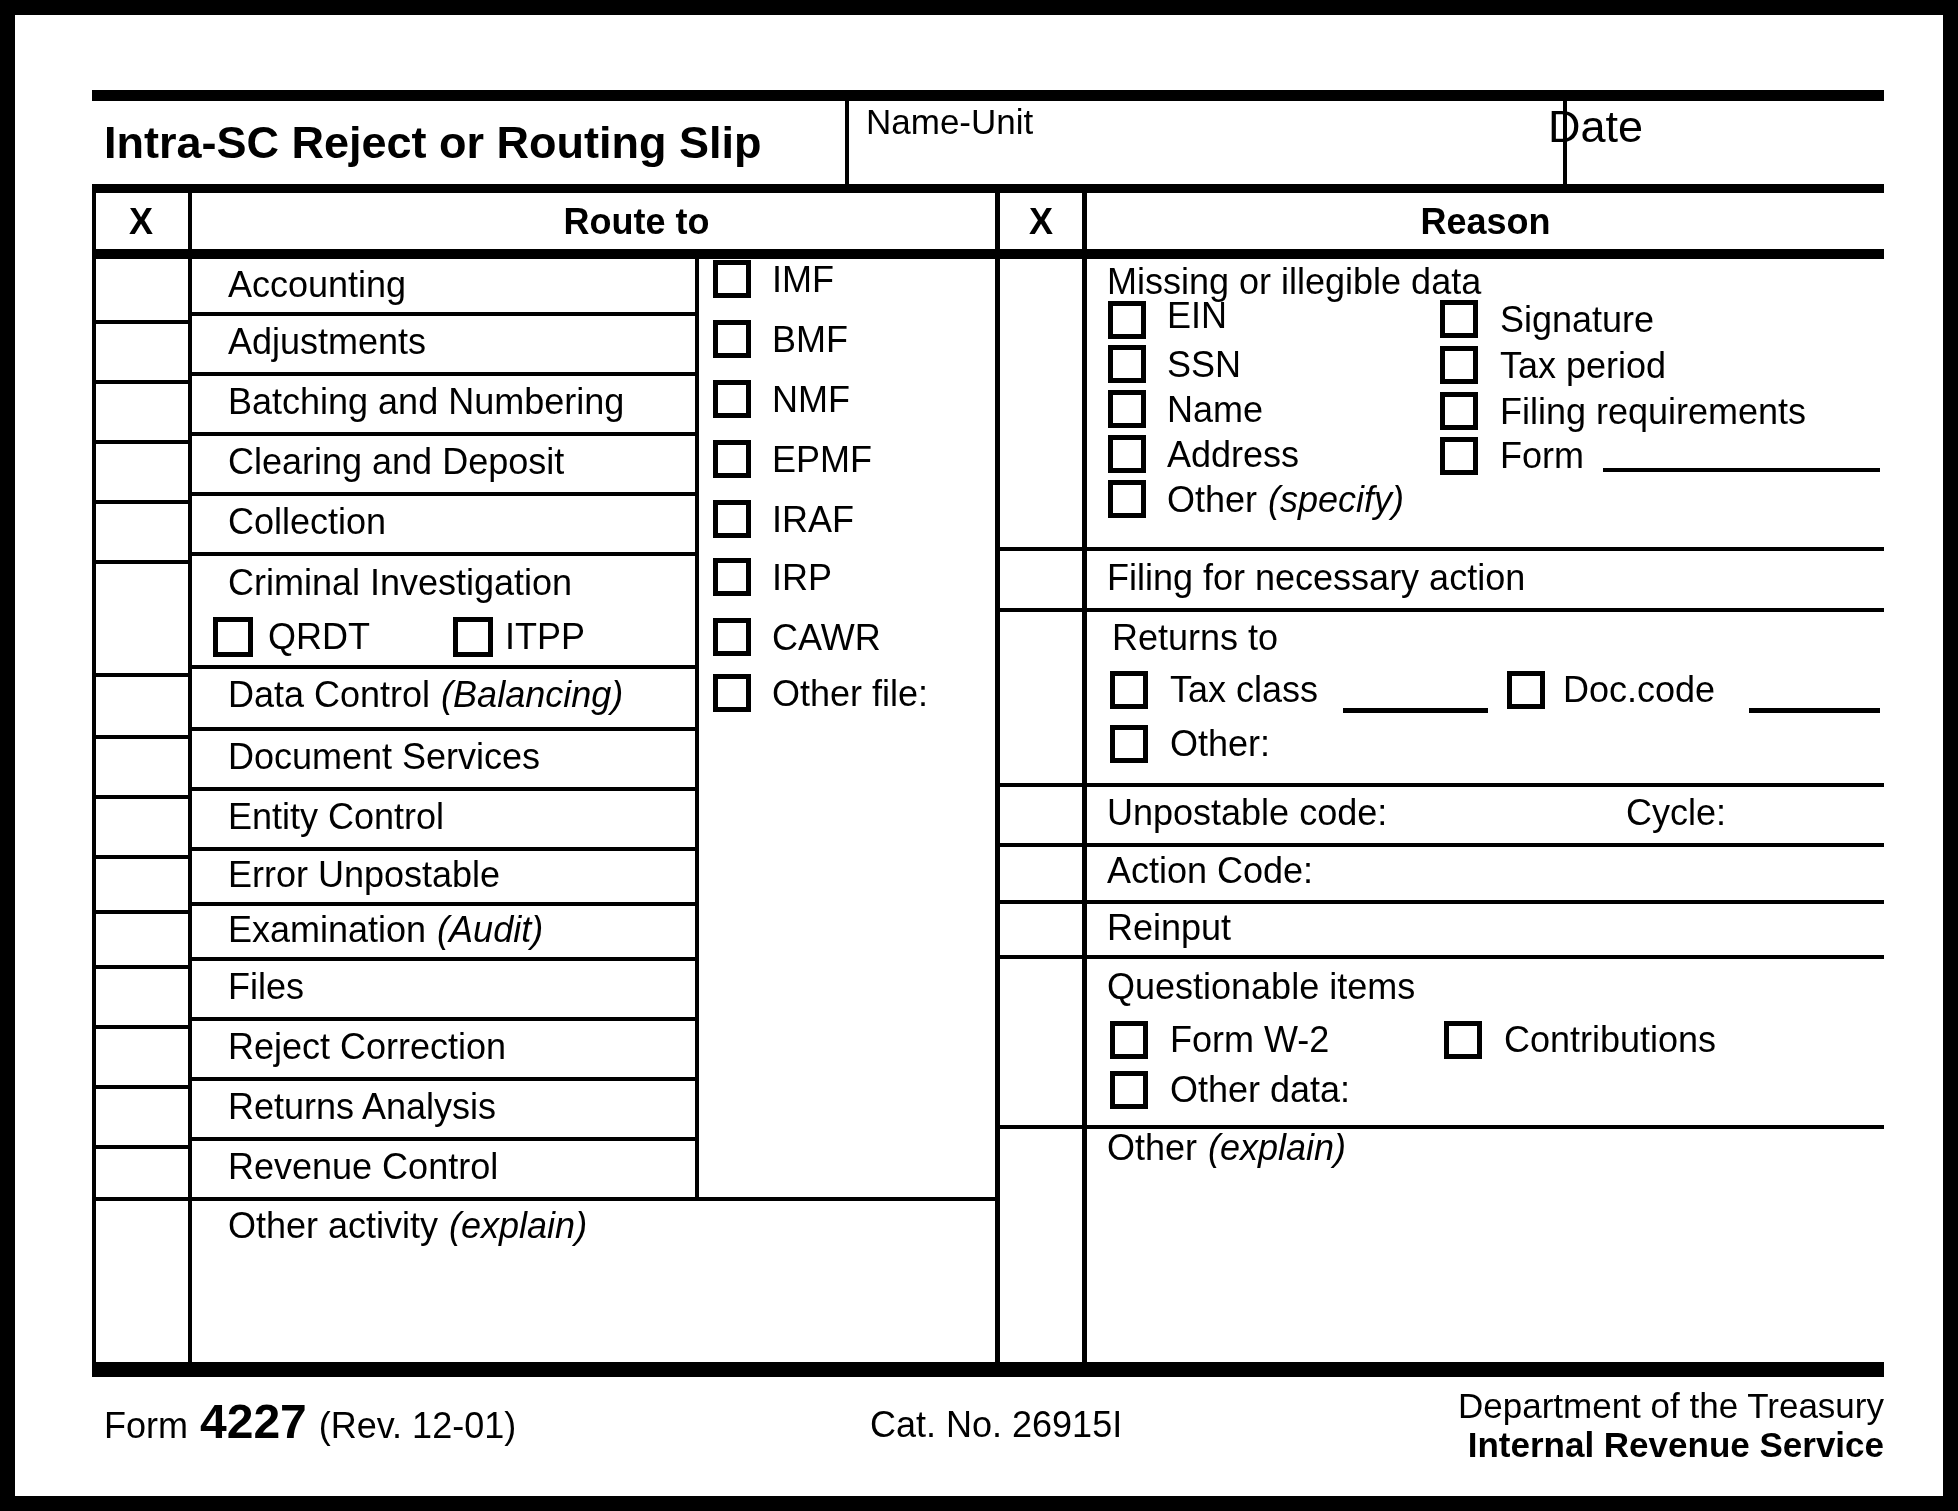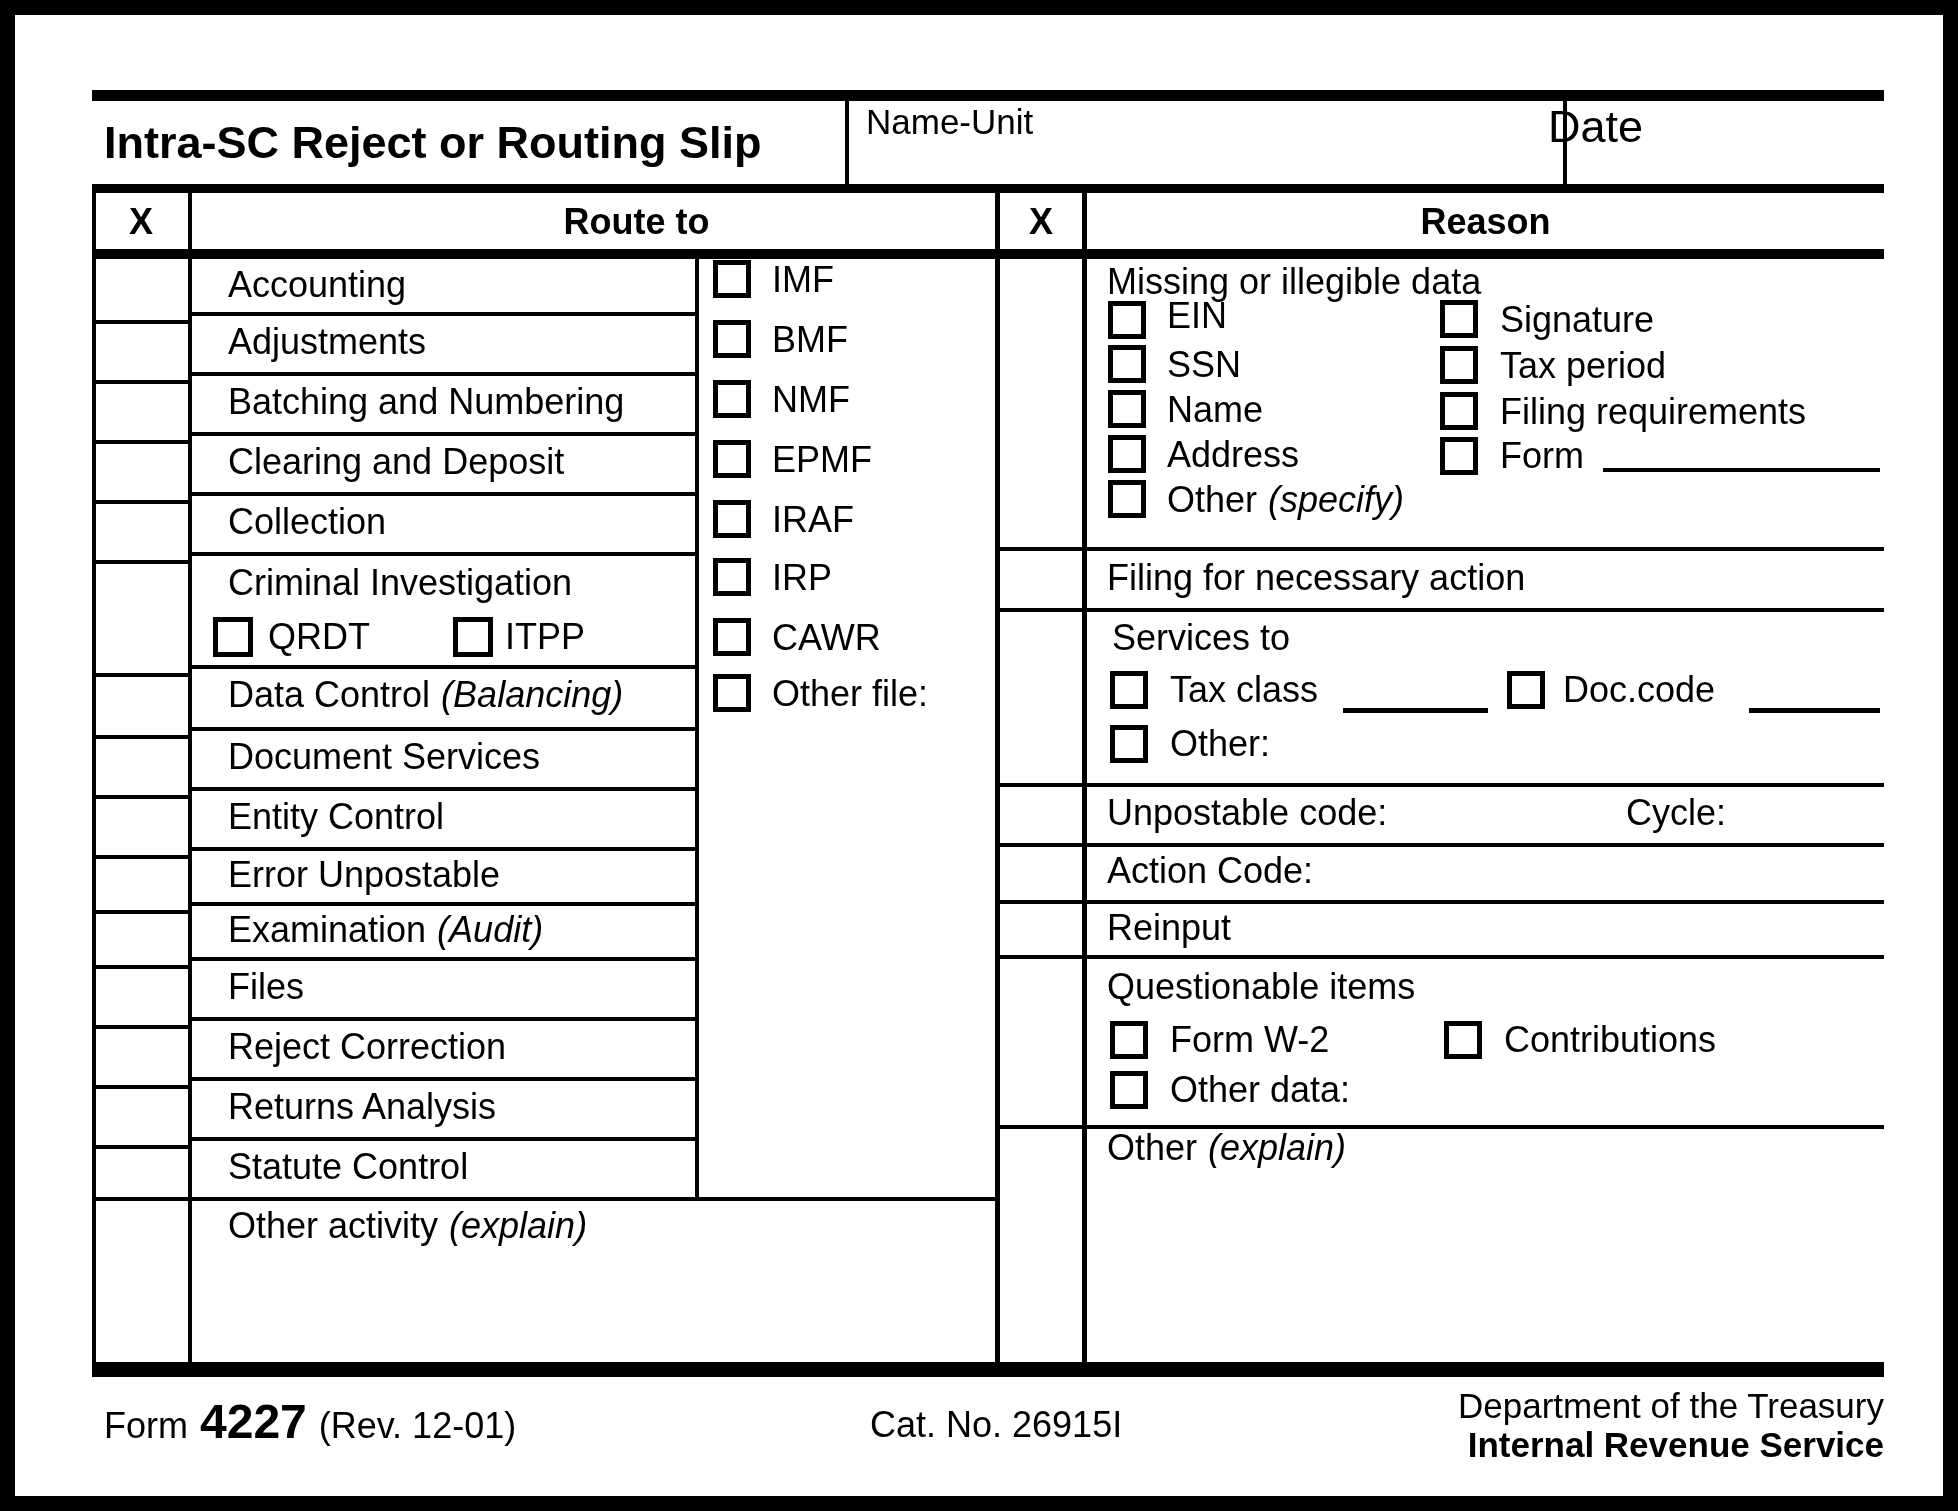--- a/index.html
+++ b/index.html
@@ -98,21 +98,21 @@
   <div class="cb" style="left:453px;top:617px"></div>
   <div class="t" style="left:505px;top:637px">ITPP</div>
   <div class="t" style="left:228px;top:695px"><span>Data Control</span><span class="it">(Balancing)</span></div>
   <div class="t" style="left:228px;top:757px"><span>Document Services</span></div>
   <div class="t" style="left:228px;top:817px"><span>Entity Control</span></div>
   <div class="t" style="left:228px;top:875px"><span>Error Unpostable</span></div>
   <div class="t" style="left:228px;top:930px"><span>Examination</span><span class="it">(Audit)</span></div>
   <div class="t" style="left:228px;top:987px"><span>Files</span></div>
   <div class="t" style="left:228px;top:1047px"><span>Reject Correction</span></div>
   <div class="t" style="left:228px;top:1107px"><span>Returns Analysis</span></div>
-  <div class="t" style="left:228px;top:1167px"><span>Statute Control</span></div>
+  <div class="t" style="left:228px;top:1167px"><span>Revenue Control</span></div>
   <div class="t tt" style="left:228px;top:1208px"><span>Other activity</span><span class="it">(explain)</span></div>
   <div class="hot" style="left:192px;top:1250px;width:800px;height:108px"></div>
 
   <div class="hot" style="left:96px;top:261px;width:88px;height:50px"></div>
   <div class="hot" style="left:96px;top:316px;width:88px;height:55px"></div>
   <div class="hot" style="left:96px;top:376px;width:88px;height:55px"></div>
   <div class="hot" style="left:96px;top:436px;width:88px;height:55px"></div>
   <div class="hot" style="left:96px;top:496px;width:88px;height:55px"></div>
   <div class="hot" style="left:96px;top:556px;width:88px;height:107px"></div>
   <div class="hot" style="left:96px;top:669px;width:88px;height:57px"></div>
@@ -167,21 +167,21 @@
   <div class="cb" style="left:1440px;top:346px;width:38px;height:38px"></div>
   <div class="t" style="left:1500px;top:366px">Tax period</div>
   <div class="cb" style="left:1440px;top:392px;width:38px;height:38px"></div>
   <div class="t" style="left:1500px;top:412px">Filing requirements</div>
   <div class="cb" style="left:1440px;top:437px;width:38px;height:38px"></div>
   <div class="t" style="left:1500px;top:456px">Form</div>
   <div class="hl" style="left:1603px;top:468px;width:277px;height:4px"></div>
 
   <div class="t" style="left:1107px;top:578px">Filing for necessary action</div>
 
-  <div class="t" style="left:1112px;top:638px">Services to</div>
+  <div class="t" style="left:1112px;top:638px">Returns to</div>
   <div class="cb" style="left:1110px;top:671px;width:38px;height:38px"></div>
   <div class="t" style="left:1170px;top:690px">Tax class</div>
   <div class="hl" style="left:1343px;top:708px;width:145px;height:5px"></div>
   <div class="cb" style="left:1507px;top:671px;width:38px;height:38px"></div>
   <div class="t" style="left:1563px;top:690px">Doc.code</div>
   <div class="hl" style="left:1749px;top:708px;width:131px;height:5px"></div>
   <div class="cb" style="left:1110px;top:725px;width:38px;height:38px"></div>
   <div class="t" style="left:1170px;top:744px">Other:</div>
 
   <div class="t" style="left:1107px;top:813px">Unpostable code:</div>

